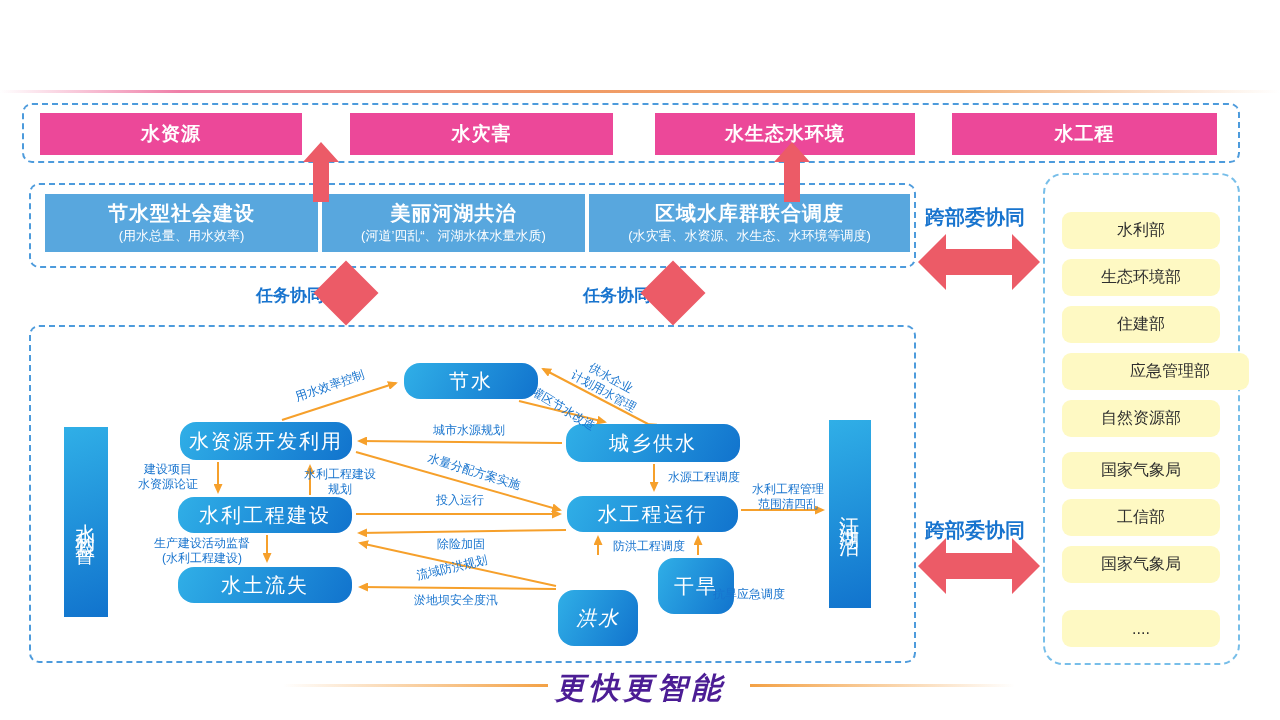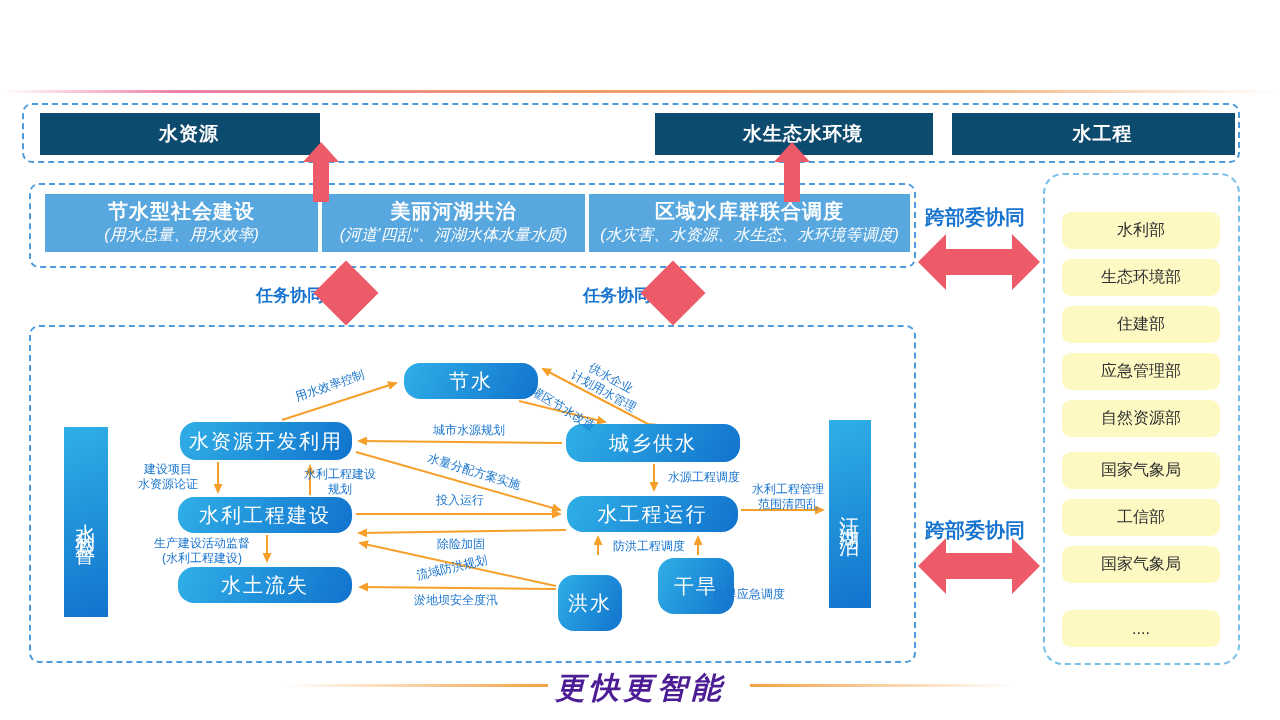--- a/index.html
+++ b/index.html
@@ -6,27 +6,27 @@
   #stage{position:relative;width:1280px;height:720px;background:#fff;overflow:hidden;
          font-family:"Liberation Sans","DejaVu Sans",sans-serif;}
   
   .page-title{position:absolute;left:34px;top:36px;font-size:31px;font-weight:bold;color:#1B7CD2;letter-spacing:1px;}
   .header-line{position:absolute;left:0;top:90px;width:1280px;height:3px;
     background:linear-gradient(90deg,rgba(255,255,255,0) 0%,#EF7FA8 14%,#F09A64 45%,#F3B27C 75%,rgba(255,255,255,0) 100%);}
   
   .dashed{position:absolute;border:2px dashed #4D9BDC;border-radius:10px;box-sizing:border-box;}
   .dashed.right{border-color:#77BEE9;border-radius:20px;}
   
-  .btn-top{position:absolute;top:113px;height:42px;background:#0c4a6e;color:#fff;
-    font-size:19px;font-weight:bold;display:flex;align-items:center;justify-content:center;letter-spacing:1px;padding-left:18px;}
+  .btn-top{position:absolute;top:113px;height:42px;background:#ec4899;color:#fff;
+    font-size:19px;font-weight:bold;display:flex;align-items:center;justify-content:center;letter-spacing:1px;}
   
   .box2{position:absolute;top:194px;height:58px;background:#58A7DE;color:#fff;display:flex;
     flex-direction:column;align-items:center;justify-content:center;text-align:center;}
   .box2 .t{font-size:20px;font-weight:bold;letter-spacing:1px;line-height:1.15;}
-  .box2 .s{font-size:16px;margin-top:2px;font-style:italic;}
+  .box2 .s{font-size:13px;margin-top:2px;}
   
   .mini{position:absolute;left:1062px;width:158px;height:37px;background:#fef9c3;border-radius:9px;
     color:#2E2E2E;font-size:16px;display:flex;align-items:center;justify-content:center;}
   
   .blue-label{position:absolute;color:#1874CE;font-weight:bold;}
   .diamond{position:absolute;width:46px;height:46px;background:#EC5B67;transform:rotate(45deg);}
   
   .fbox{position:absolute;background:linear-gradient(118deg,#30AFE7 0%,#1173CD 100%);color:#fff;
     font-size:20px;display:flex;align-items:center;justify-content:center;letter-spacing:2px;border-radius:16px;}
   .vbox{position:absolute;background:linear-gradient(160deg,#30AFE7 0%,#1173CD 100%);color:#fff;
@@ -46,20 +46,21 @@
 </style>
 </head>
 <body>
 
 <div id="stage">
 
   <div class="header-line"></div>
 
   <div class="dashed" style="left:22px;top:103px;width:1218px;height:60px;"></div>
   <div class="btn-top" style="left:40px;width:262px;">水资源</div>
+  <div class="btn-top" style="left:350px;width:263px;">水灾害</div>
   <div class="btn-top" style="left:655px;width:260px;">水生态水环境</div>
   <div class="btn-top" style="left:952px;width:265px;">水工程</div>
 
   <div class="dashed" style="left:29px;top:183px;width:887px;height:85px;"></div>
   <div class="box2" style="left:45px;width:273px;">
     <div class="t">节水型社会建设</div>
     <div class="s">(用水总量、用水效率)</div>
   </div>
   <div class="box2" style="left:322px;width:263px;">
     <div class="t">美丽河湖共治</div>
@@ -75,21 +76,21 @@
 
   <div class="blue-label" style="left:246px;top:284px;width:78px;font-size:17px;text-align:right;">任务协同</div>
   <div class="blue-label" style="left:573px;top:284px;width:78px;font-size:17px;text-align:right;">任务协同</div>
   <div class="diamond" style="left:323px;top:270px;"></div>
   <div class="diamond" style="left:650px;top:270px;"></div>
 
   <div class="dashed right" style="left:1043px;top:173px;width:197px;height:492px;"></div>
   <div class="mini" style="top:212px;">水利部</div>
   <div class="mini" style="top:259px;">生态环境部</div>
   <div class="mini" style="top:306px;">住建部</div>
-  <div class="mini" style="top:353px;">应急管理部</div>
+  <div class="mini" style="top:353px;padding-left:29px;">应急管理部</div>
   <div class="mini" style="top:400px;">自然资源部</div>
   <div class="mini" style="top:452px;">国家气象局</div>
   <div class="mini" style="top:499px;">工信部</div>
   <div class="mini" style="top:546px;">国家气象局</div>
   <div class="mini" style="top:610px;">....</div>
 
   <div class="dashed" style="left:29px;top:325px;width:887px;height:338px;"></div>
 
   <svg class="overlay" width="1280" height="720" viewBox="0 0 1280 720">
     <defs>
@@ -123,21 +124,21 @@
       <line x1="267" y1="535" x2="267" y2="561" marker-end="url(#ah)"></line>
     </g>
   </svg>
 
   <div class="fbox" style="left:404px;top:363px;width:134px;height:36px;">节水</div>
   <div class="fbox" style="left:180px;top:422px;width:172px;height:38px;">水资源开发利用</div>
   <div class="fbox" style="left:566px;top:424px;width:174px;height:38px;">城乡供水</div>
   <div class="fbox" style="left:178px;top:497px;width:174px;height:36px;">水利工程建设</div>
   <div class="fbox" style="left:567px;top:496px;width:171px;height:36px;">水工程运行</div>
   <div class="fbox" style="left:178px;top:567px;width:174px;height:36px;">水土流失</div>
-  <div class="fbox" style="left:558px;top:575px;width:64px;height:56px;">洪水</div>
+  <div class="fbox" style="left:558px;top:590px;width:80px;height:56px;font-style:italic;">洪水</div>
   <div class="fbox" style="left:658px;top:558px;width:76px;height:56px;">干旱</div>
   <div class="vbox" style="left:64px;top:427px;width:44px;height:190px;">水利监督</div>
   <div class="vbox" style="left:829px;top:420px;width:42px;height:188px;">江河湖泊</div>
 
   <div class="flow-label" style="left:330px;top:386px;transform:translate(-50%,-50%) rotate(-19deg);">用水效率控制</div>
   <div class="flow-label" style="left:607px;top:385px;transform:translate(-50%,-50%) rotate(29deg);">供水企业
 计划用水管理</div>
   <div class="flow-label" style="left:563px;top:409px;transform:translate(-50%,-50%) rotate(31deg);">灌区节水改造</div>
   <div class="flow-label" style="left:469px;top:430px;">城市水源规划</div>
   <div class="flow-label" style="left:474px;top:472px;transform:translate(-50%,-50%) rotate(17deg);">水量分配方案实施</div>

